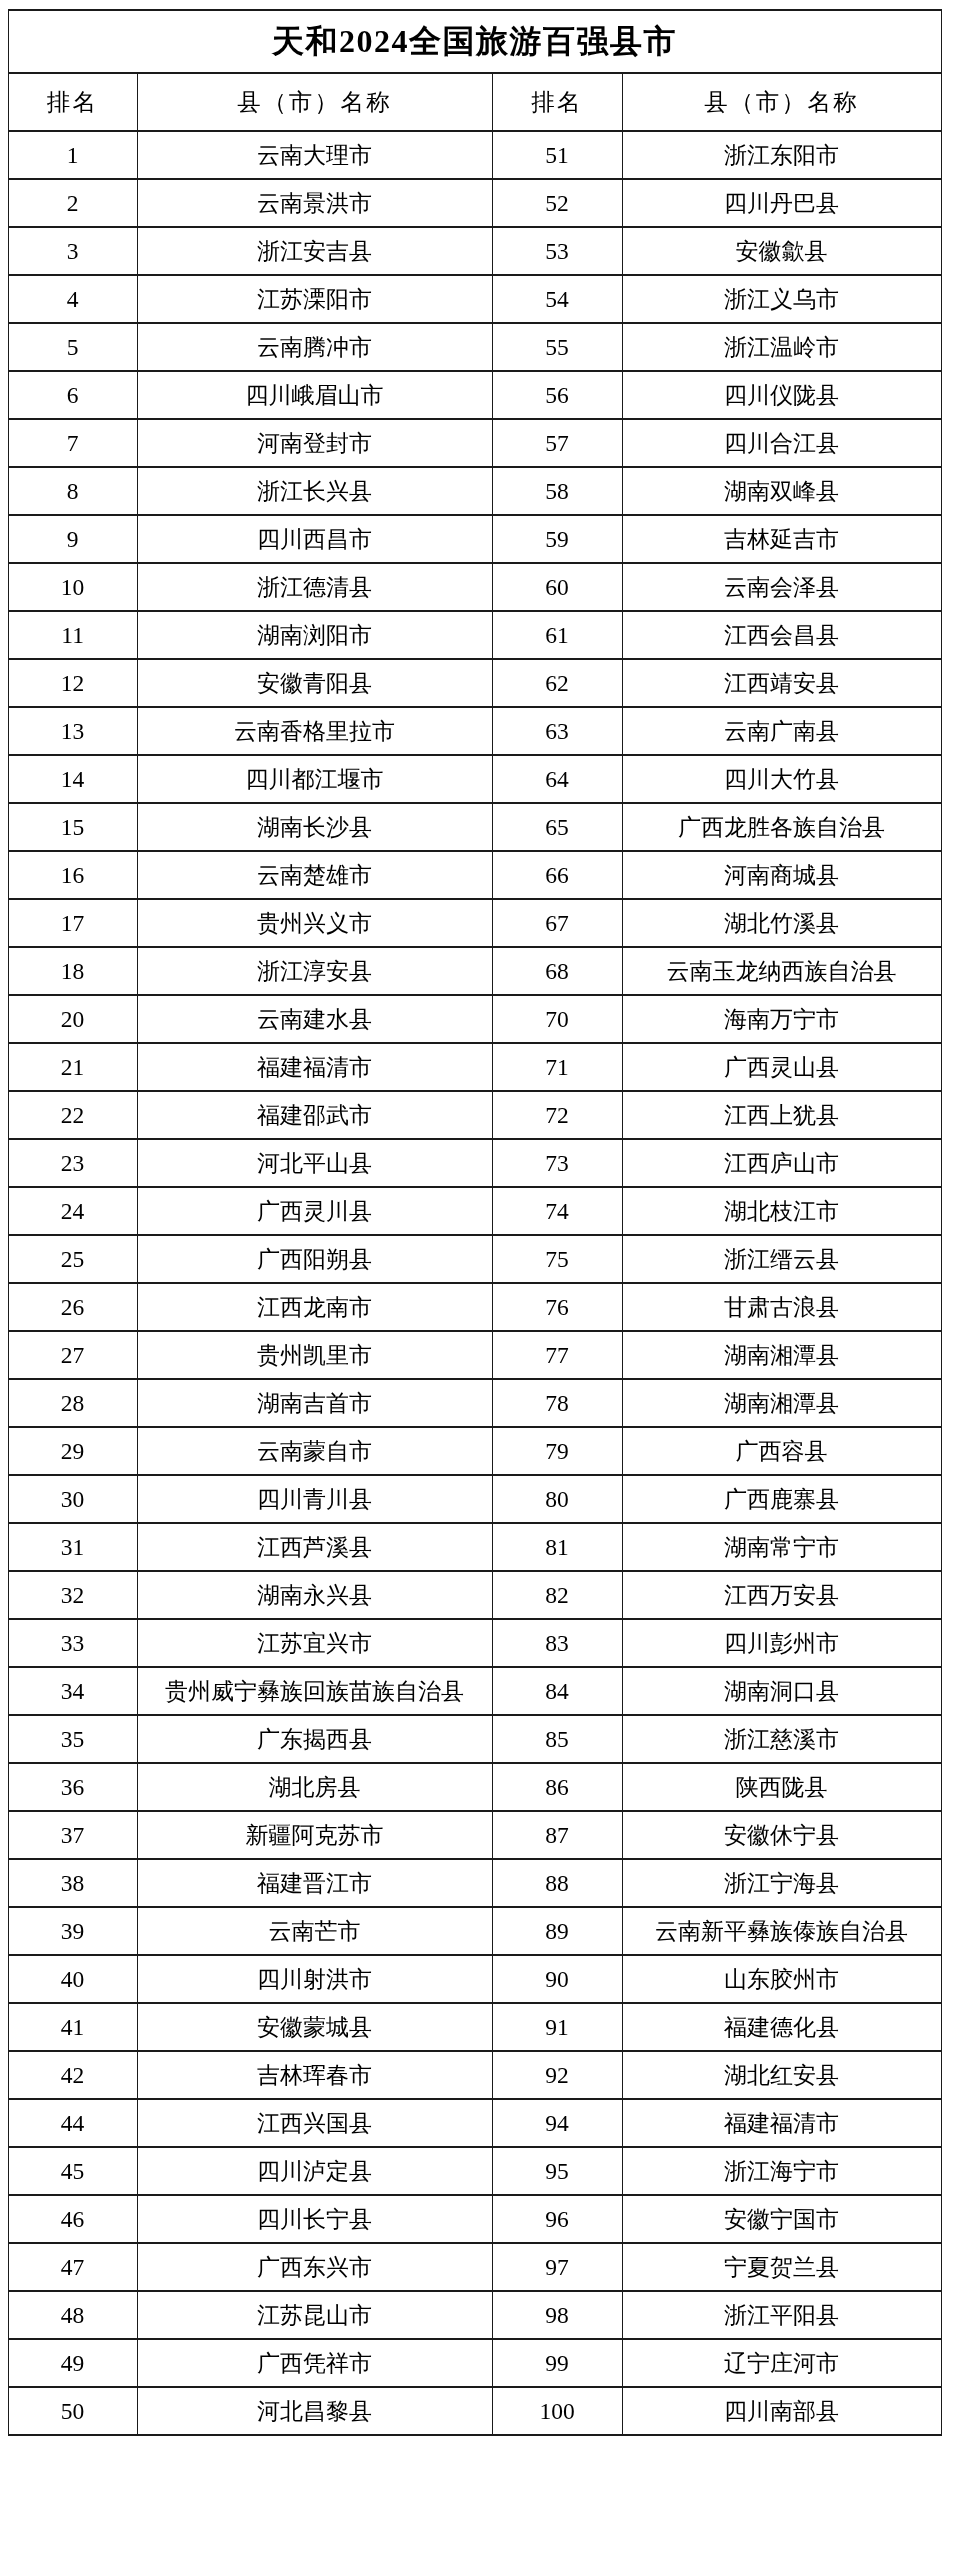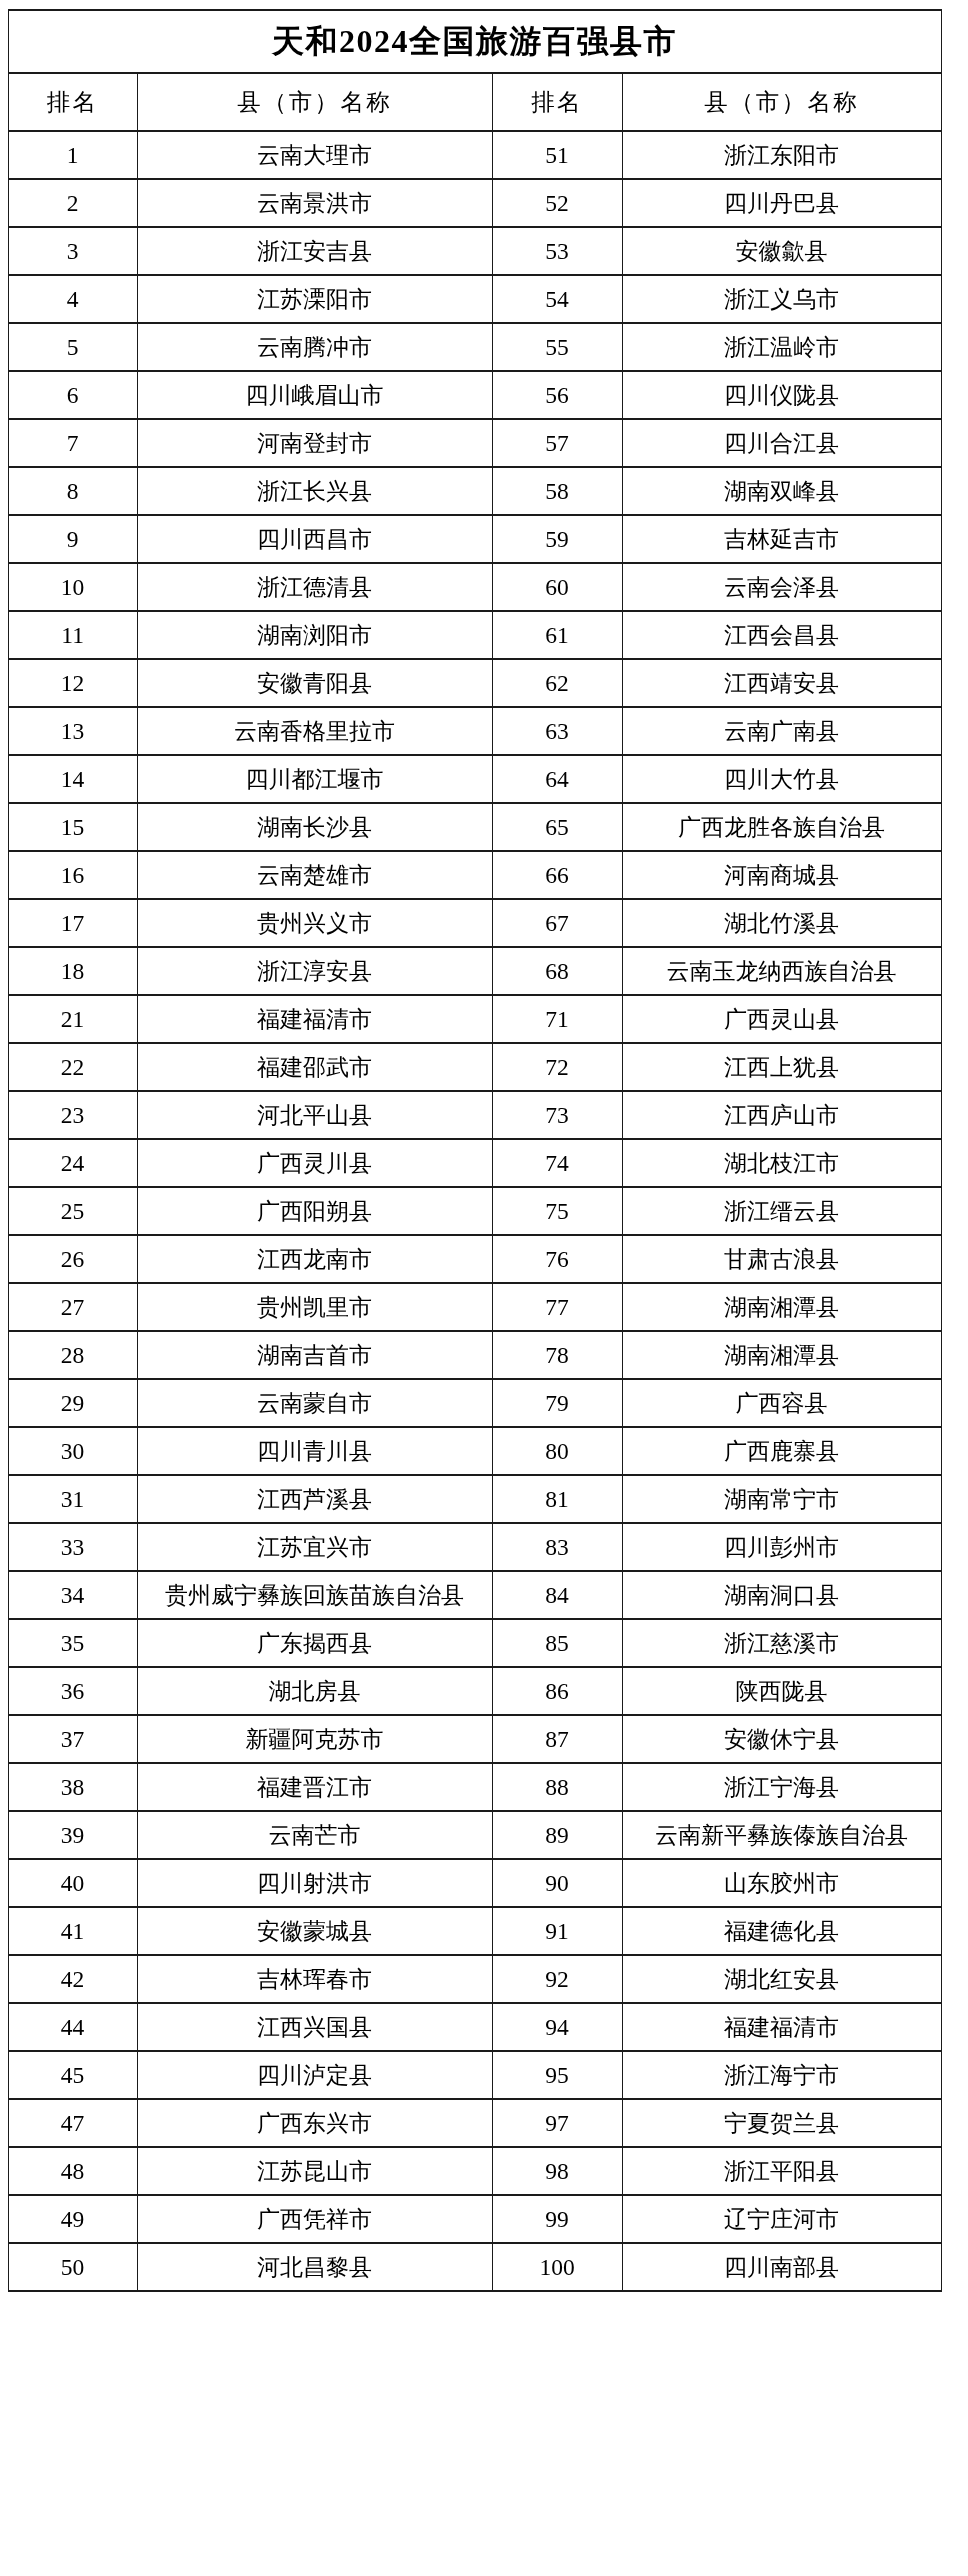--- a/index.html
+++ b/index.html
@@ -200,20 +200,26 @@
   </tr>
 
   <tr>
     <td class="rank-cell">18</td>
     <td class="name-cell">浙江淳安县</td>
     <td class="rank-cell">68</td>
     <td class="name-cell">云南玉龙纳西族自治县</td>
   </tr>
 
 
+  <tr>
+    <td class="rank-cell">20</td>
+    <td class="name-cell">云南建水县</td>
+    <td class="rank-cell">70</td>
+    <td class="name-cell">海南万宁市</td>
+  </tr>
 
   <tr>
     <td class="rank-cell">21</td>
     <td class="name-cell">福建福清市</td>
     <td class="rank-cell">71</td>
     <td class="name-cell">广西灵山县</td>
   </tr>
 
   <tr>
     <td class="rank-cell">22</td>
@@ -278,20 +284,26 @@
     <td class="name-cell">广西鹿寨县</td>
   </tr>
 
   <tr>
     <td class="rank-cell">31</td>
     <td class="name-cell">江西芦溪县</td>
     <td class="rank-cell">81</td>
     <td class="name-cell">湖南常宁市</td>
   </tr>
 
+  <tr>
+    <td class="rank-cell">32</td>
+    <td class="name-cell">湖南永兴县</td>
+    <td class="rank-cell">82</td>
+    <td class="name-cell">江西万安县</td>
+  </tr>
 
   <tr>
     <td class="rank-cell">33</td>
     <td class="name-cell">江苏宜兴市</td>
     <td class="rank-cell">83</td>
     <td class="name-cell">四川彭州市</td>
   </tr>
 
   <tr>
     <td class="rank-cell">34</td>
@@ -364,20 +376,26 @@
     <td class="name-cell">福建福清市</td>
   </tr>
 
   <tr>
     <td class="rank-cell">45</td>
     <td class="name-cell">四川泸定县</td>
     <td class="rank-cell">95</td>
     <td class="name-cell">浙江海宁市</td>
   </tr>
 
+  <tr>
+    <td class="rank-cell">46</td>
+    <td class="name-cell">四川长宁县</td>
+    <td class="rank-cell">96</td>
+    <td class="name-cell">安徽宁国市</td>
+  </tr>
 
   <tr>
     <td class="rank-cell">47</td>
     <td class="name-cell">广西东兴市</td>
     <td class="rank-cell">97</td>
     <td class="name-cell">宁夏贺兰县</td>
   </tr>
 
   <tr>
     <td class="rank-cell">48</td>

